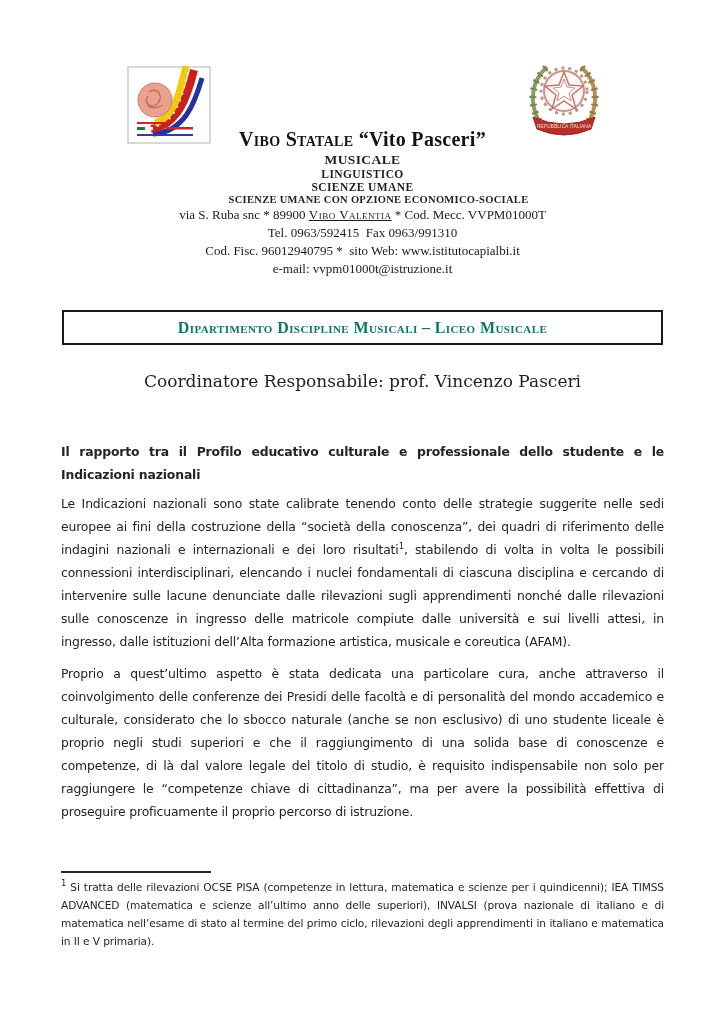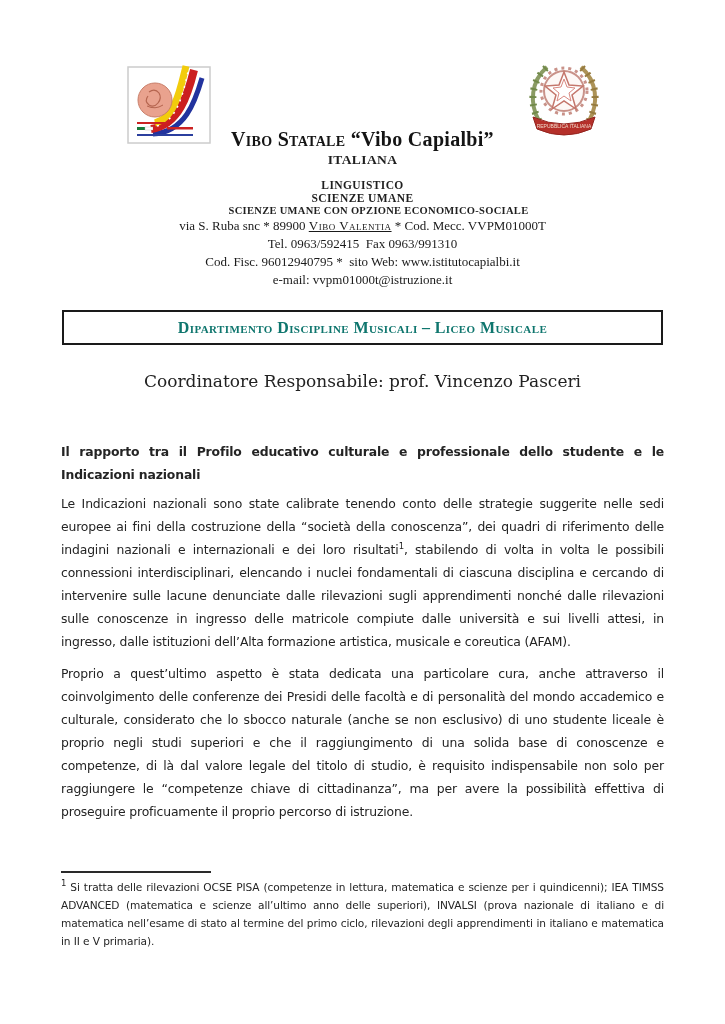--- a/index.html
+++ b/index.html
@@ -6,21 +6,21 @@
   .page{position:relative;width:725px;height:1024px;background:#ffffff;overflow:hidden;
         font-family:"Liberation Serif",serif;color:#1f1f1f;}
 
   
   .logo{position:absolute;left:127px;top:62px;width:97px;height:86px;}
   .emblem{position:absolute;left:525px;top:55px;width:78px;height:88px;}
   .htext{position:absolute;left:0;top:127px;width:725px;text-align:center;}
   .title{font-size:20px;font-weight:bold;line-height:24px;color:#141414;letter-spacing:.3px;}
   .sc{font-variant:small-caps;}
   .sec0{font-size:13.5px;font-weight:bold;line-height:14px;margin-top:2px;letter-spacing:.4px;}
-  .sec1{font-size:11.5px;font-weight:bold;line-height:12px;margin-top:12px;letter-spacing:.4px;}
+  .sec1{font-size:11.5px;font-weight:bold;line-height:12px;margin-top:1px;letter-spacing:.4px;}
   .sec2{font-size:11.5px;font-weight:bold;line-height:12px;margin-top:1px;letter-spacing:.4px;}
   .sec3{font-size:10.5px;font-weight:bold;line-height:12px;margin-top:1px;letter-spacing:.3px;padding-left:32px;}
   .addr{font-size:13px;line-height:18px;color:#1a1a1a;}
   .addr:first-of-type{margin-top:2px;}
   .pre{white-space:pre-wrap;}
   .city{font-variant:small-caps;text-decoration:underline;letter-spacing:.5px;}
 
   
   .dept{position:absolute;left:62px;right:62px;top:310px;height:31px;border:2px solid #1a1a1a;
         text-align:center;line-height:31px;font-size:16px;font-weight:bold;color:#0f766e;letter-spacing:.4px;}
@@ -77,22 +77,22 @@
       <circle cx="39" cy="36" r="23" fill="none" stroke="#c99289" stroke-width="3" stroke-dasharray="3 4"></circle>
       <circle cx="39" cy="36" r="20" fill="#fdf8f6" stroke="#c99289" stroke-width="2"></circle>
       <path d="M39,17 L44,30 L58,31 L47,40 L51,54 L39,46 L27,54 L31,40 L20,31 L34,30 Z" fill="#ffffff" stroke="#c4766b" stroke-width="1.5"></path>
       <path d="M39,24 L42,32 L50,33 L44,38 L46,46 L39,41 L32,46 L34,38 L28,33 L36,32 Z" fill="none" stroke="#d98880" stroke-width="1"></path>
       <path d="M8,62 Q39,76 70,62 L66,74 Q39,86 12,74 Z" fill="#b5302a" stroke="#93241f" stroke-width="1"></path>
       <text x="39" y="73" text-anchor="middle" font-size="5" fill="#f0d9c9" font-family="Liberation Sans, sans-serif">REPUBBLICA ITALIANA</text>
     </svg>
   </div>
 
   <div class="htext">
-    <div class="title"><span class="sc">Vibo Statale</span><span> “Vibo Capialbi”</span></div>
-    <div class="sec0">ITALIANA</div>
+    <div class="title"><span class="sc">Vibo Statale</span><span> “Vito Pasceri”</span></div>
+    <div class="sec0">MUSICALE</div>
     <div class="sec1">LINGUISTICO</div>
     <div class="sec2">SCIENZE UMANE</div>
     <div class="sec3">SCIENZE UMANE CON OPZIONE ECONOMICO-SOCIALE</div>
     <div class="addr"><span>via S. Ruba snc * 89900 </span><span class="city">Vibo Valentia</span><span> * Cod. Mecc. VVPM01000T</span></div>
     <div class="addr pre">Tel. 0963/592415  Fax 0963/991310</div>
     <div class="addr pre">Cod. Fisc. 96012940795 *  sito Web: www.istitutocapialbi.it</div>
     <div class="addr">e-mail: vvpm01000t@istruzione.it</div>
   </div>
 
   <div class="dept"><span class="sc">Dipartimento Discipline Musicali – Liceo Musicale</span></div>

